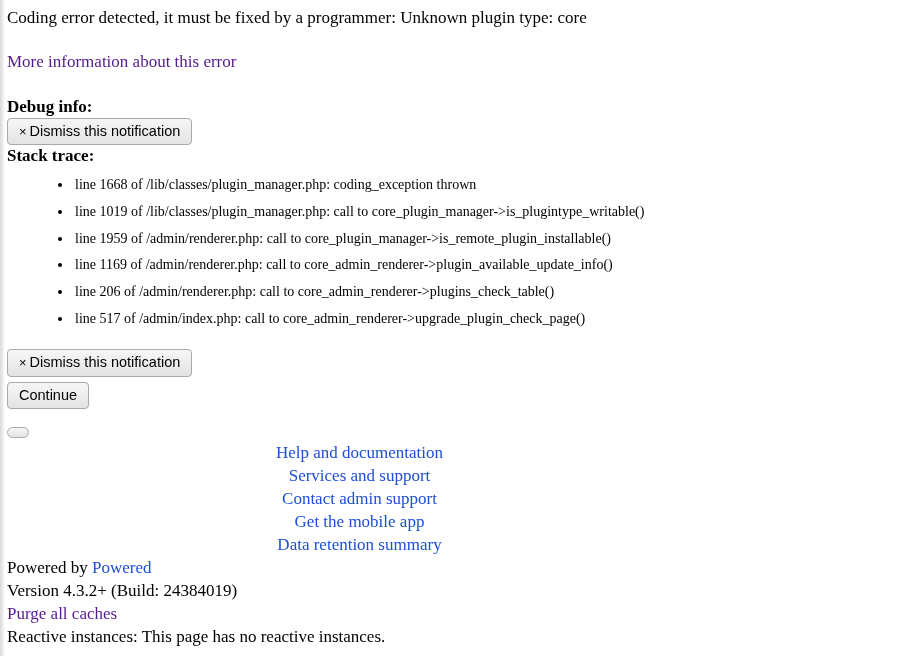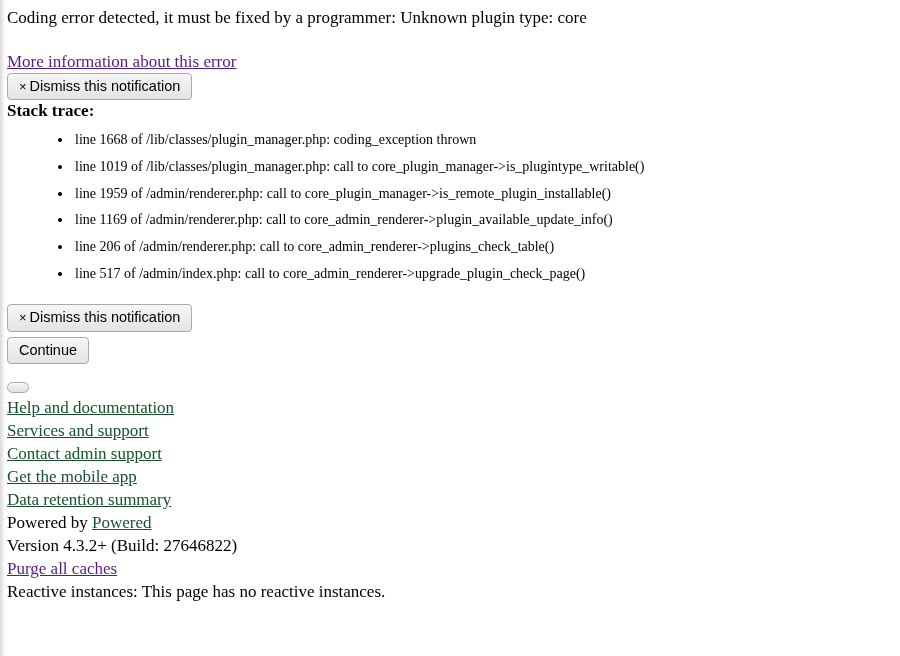--- a/index.html
+++ b/index.html
@@ -42,28 +42,28 @@
     font-size: 17px;
     font-weight: normal;
     white-space: nowrap;
   }
 
   .more-info-wrap {
     margin-top: 21px;
   }
 
   a.link {
-    text-decoration: underline;
     cursor: pointer;
+    text-align: center;
   }
   a.visited {
     color: #551a8b;
   }
   a.unvisited {
-    color: #14532d;
+    color: #1d4ed8;
   }
 
   .debug-heading,
   .stack-heading {
     font-weight: bold;
     font-size: 17px;
     margin: 0;
     padding: 0;
   }
   .debug-heading { margin-top: 22px; }
@@ -155,20 +155,21 @@
 <div class="left-gutter"></div>
 
 <div class="page">
 
   <p class="error-title">Coding error detected, it must be fixed by a programmer: Unknown plugin type: core</p>
 
   <div class="more-info-wrap">
     <a class="link visited">More information about this error</a>
   </div>
 
+  <div class="debug-heading">Debug info:</div>
 
   <div class="errorcode-line">
     <button class="btn"><span class="x-glyph">×</span><span>Dismiss this notification</span></button>
   </div>
 
   <div class="stack-heading">Stack trace:</div>
 
   <ul class="stack-list">
     <li>line 1668 of /lib/classes/plugin_manager.php: coding_exception thrown</li>
     <li>line 1019 of /lib/classes/plugin_manager.php: call to core_plugin_manager-&gt;is_plugintype_writable()</li>
@@ -190,21 +191,21 @@
   <div class="footer-links">
     <a class="link unvisited">Help and documentation</a>
     <a class="link unvisited">Services and support</a>
     <a class="link unvisited">Contact admin support</a>
     <a class="link unvisited">Get the mobile app</a>
     <a class="link unvisited">Data retention summary</a>
   </div>
 
   <div class="powered-line"><span>Powered by </span><a class="link unvisited">Powered</a></div>
 
-  <div class="version-line">Version 4.3.2+ (Build: 27646822)</div>
+  <div class="version-line">Version 4.3.2+ (Build: 24384019)</div>
 
   <div class="purge-line">
     <a class="link visited">Purge all caches</a>
   </div>
 
   <div class="reactive-line">Reactive instances: This page has no reactive instances.</div>
 
 </div>
 
 </body></html>

